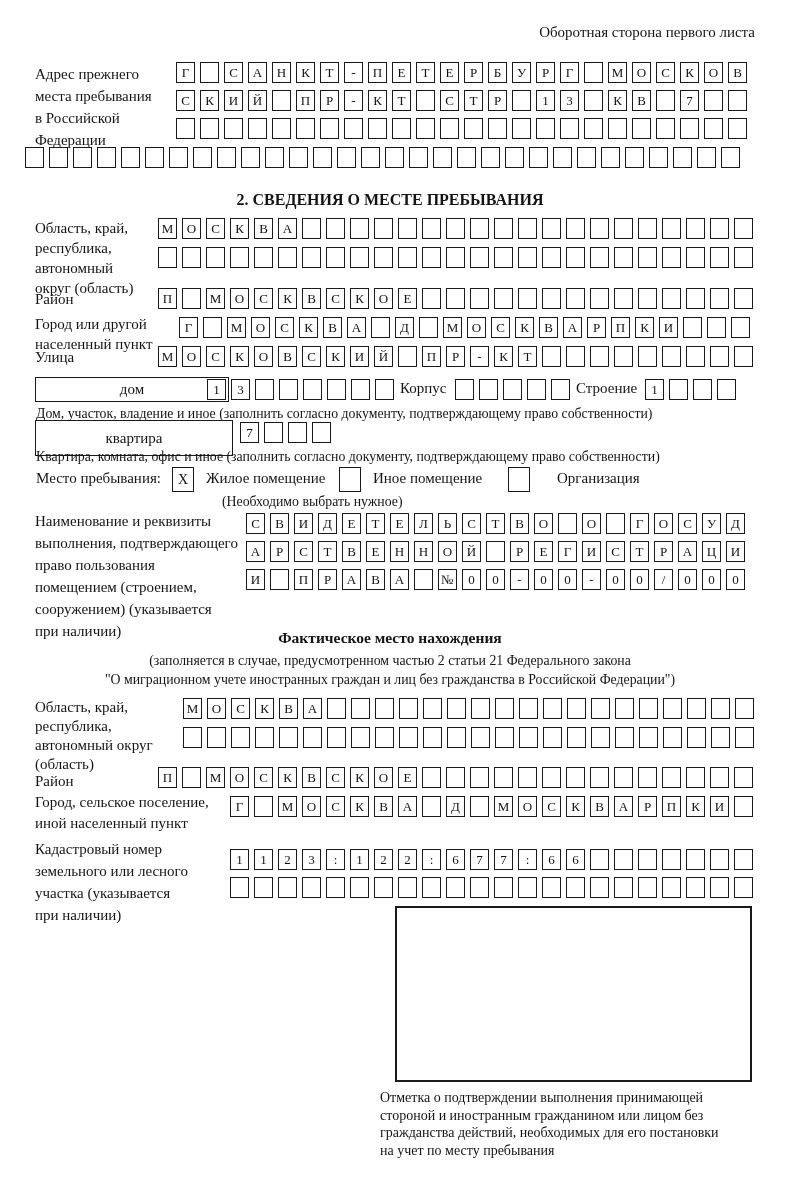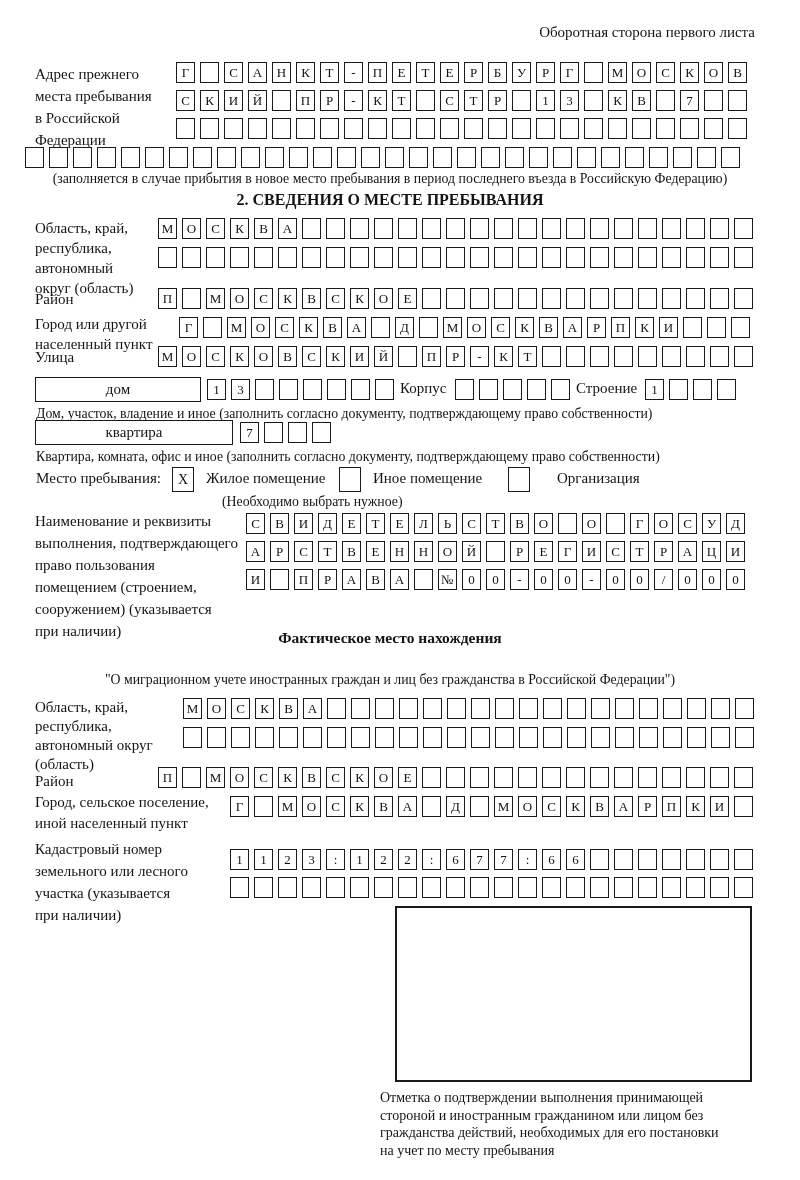--- a/index.html
+++ b/index.html
@@ -137,21 +137,20 @@
       <span class="cell"></span>
       <span class="cell"></span>
       <span class="cell"></span>
       <span class="cell"></span>
       <span class="cell"></span>
       <span class="cell"></span>
       <span class="cell"></span>
       <span class="cell"></span>
     </div>
 
-  <div class="t note center" style="left:0;top:171px;width:780px">(заполняется в случае прибытия в новое место пребывания в период последнего въезда в Российскую Федерацию)</div>
 
   <div class="t title center" style="left:0;top:191px;width:780px">2. СВЕДЕНИЯ О МЕСТЕ ПРЕБЫВАНИЯ</div>
 
   <div class="t" style="left:35px;top:220px">Область, край,</div>
   <div class="t" style="left:35px;top:240px">республика,</div>
   <div class="t" style="left:35px;top:260px">автономный</div>
   <div class="t" style="left:35px;top:280px">округ (область)</div>
   <div class="boxrow" style="left:158px;top:218px">
       <span class="cell">М</span>
       <span class="cell">О</span>
@@ -287,21 +286,21 @@
       <span class="cell"></span>
       <span class="cell"></span>
       <span class="cell"></span>
       <span class="cell"></span>
       <span class="cell"></span>
       <span class="cell"></span>
       <span class="cell"></span>
       <span class="cell"></span>
     </div>
 
-  <div class="labelbox" style="left:35px;top:377px;width:166px;height:25px">дом</div>
+  <div class="labelbox" style="left:35px;top:377px;width:194px;height:25px">дом</div>
   <div class="boxrow" style="left:207px;top:379px">
       <span class="cell">1</span>
       <span class="cell">3</span>
       <span class="cell"></span>
       <span class="cell"></span>
       <span class="cell"></span>
       <span class="cell"></span>
       <span class="cell"></span>
       <span class="cell"></span>
     </div>
@@ -315,21 +314,21 @@
     </div>
   <div class="t" style="left:576px;top:380px">Строение</div>
   <div class="boxrow" style="left:645px;top:379px">
       <span class="cell">1</span>
       <span class="cell"></span>
       <span class="cell"></span>
       <span class="cell"></span>
     </div>
   <div class="t note" style="left:36px;top:406px">Дом, участок, владение и иное (заполнить согласно документу, подтверждающему право собственности)</div>
 
-  <div class="labelbox" style="left:35px;top:420px;width:198px;height:25px">квартира</div>
+  <div class="labelbox" style="left:35px;top:420px;width:198px;height:36px">квартира</div>
   <div class="boxrow" style="left:240px;top:422px">
       <span class="cell">7</span>
       <span class="cell"></span>
       <span class="cell"></span>
       <span class="cell"></span>
     </div>
   <div class="t note" style="left:36px;top:449px">Квартира, комната, офис и иное (заполнить согласно документу, подтверждающему право собственности)</div>
 
   <div class="t" style="left:36px;top:470px">Место пребывания:</div>
   <div class="checkbox" style="left:172px;top:467px">X</div>
@@ -410,20 +409,21 @@
       <span class="cell">-</span>
       <span class="cell">0</span>
       <span class="cell">0</span>
       <span class="cell">/</span>
       <span class="cell">0</span>
       <span class="cell">0</span>
       <span class="cell">0</span>
     </div>
 
   <div class="t title2 center" style="left:0;top:629px;width:780px">Фактическое место нахождения</div>
+  <div class="t note center" style="left:0;top:653px;width:780px">(заполняется в случае, предусмотренном частью 2 статьи 21 Федерального закона</div>
   <div class="t note center" style="left:0;top:672px;width:780px">"О миграционном учете иностранных граждан и лиц без гражданства в Российской Федерации")</div>
 
   <div class="t" style="left:35px;top:699px">Область, край,</div>
   <div class="t" style="left:35px;top:718px">республика,</div>
   <div class="t" style="left:35px;top:737px">автономный округ</div>
   <div class="t" style="left:35px;top:756px">(область)</div>
   <div class="boxrow" style="left:183px;top:698px">
       <span class="cell">М</span>
       <span class="cell">О</span>
       <span class="cell">С</span>

